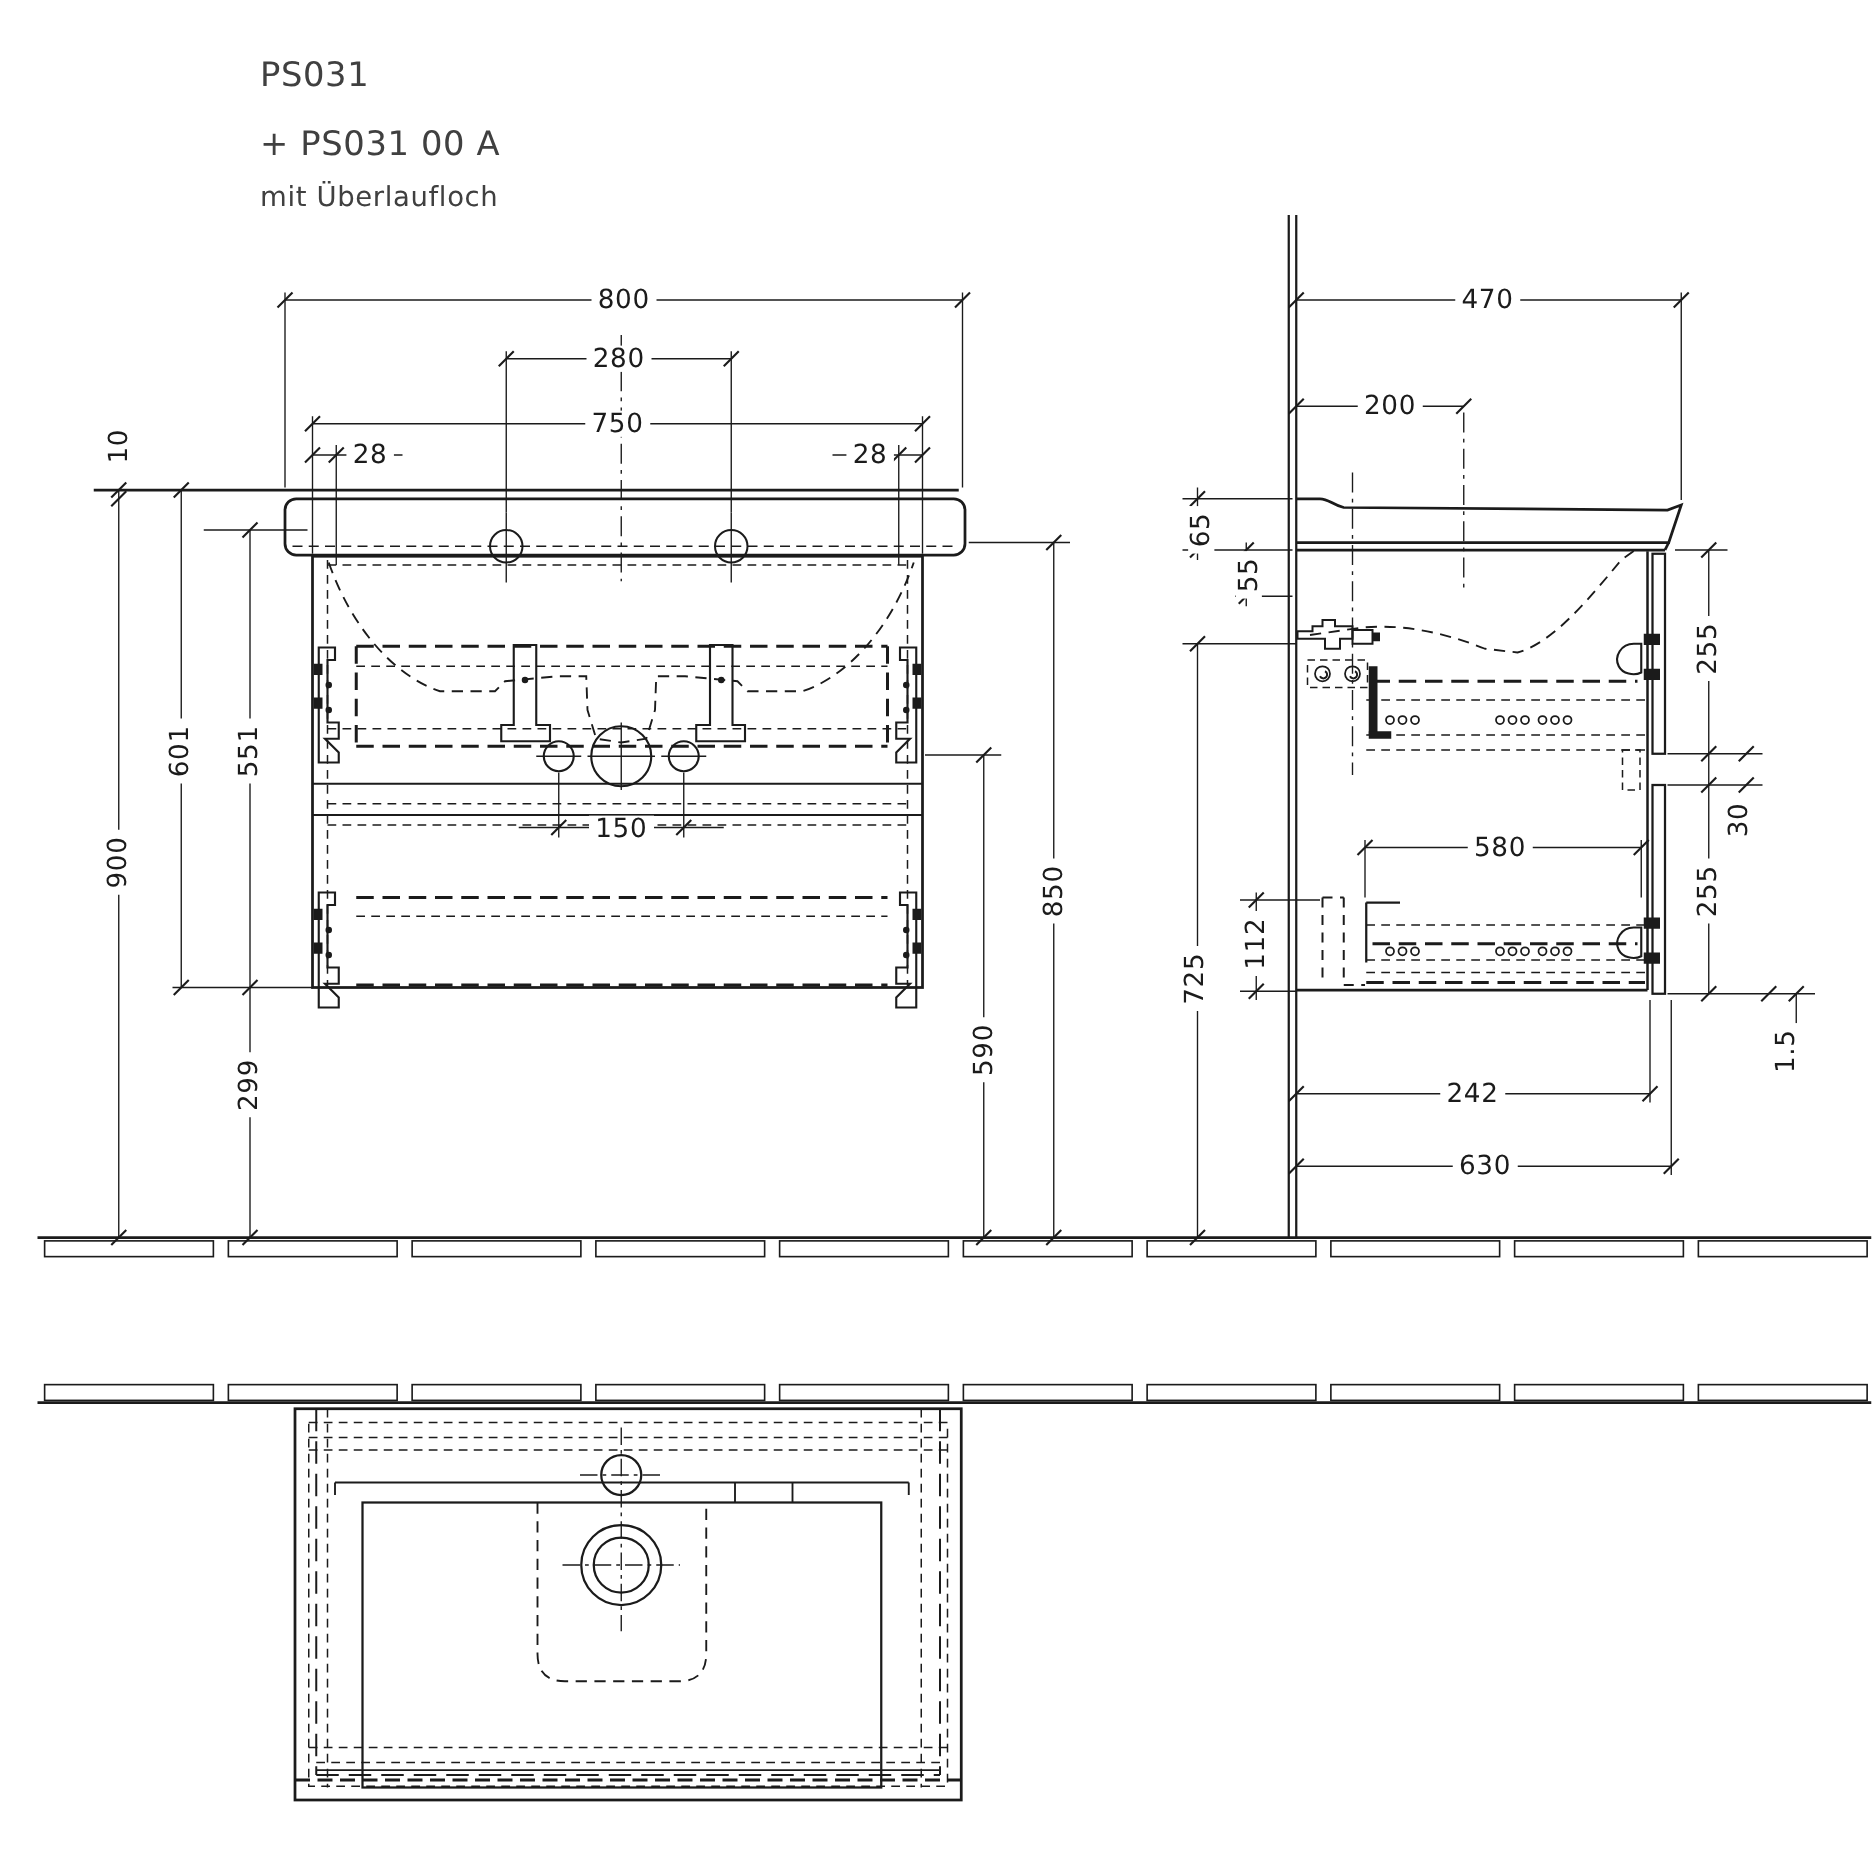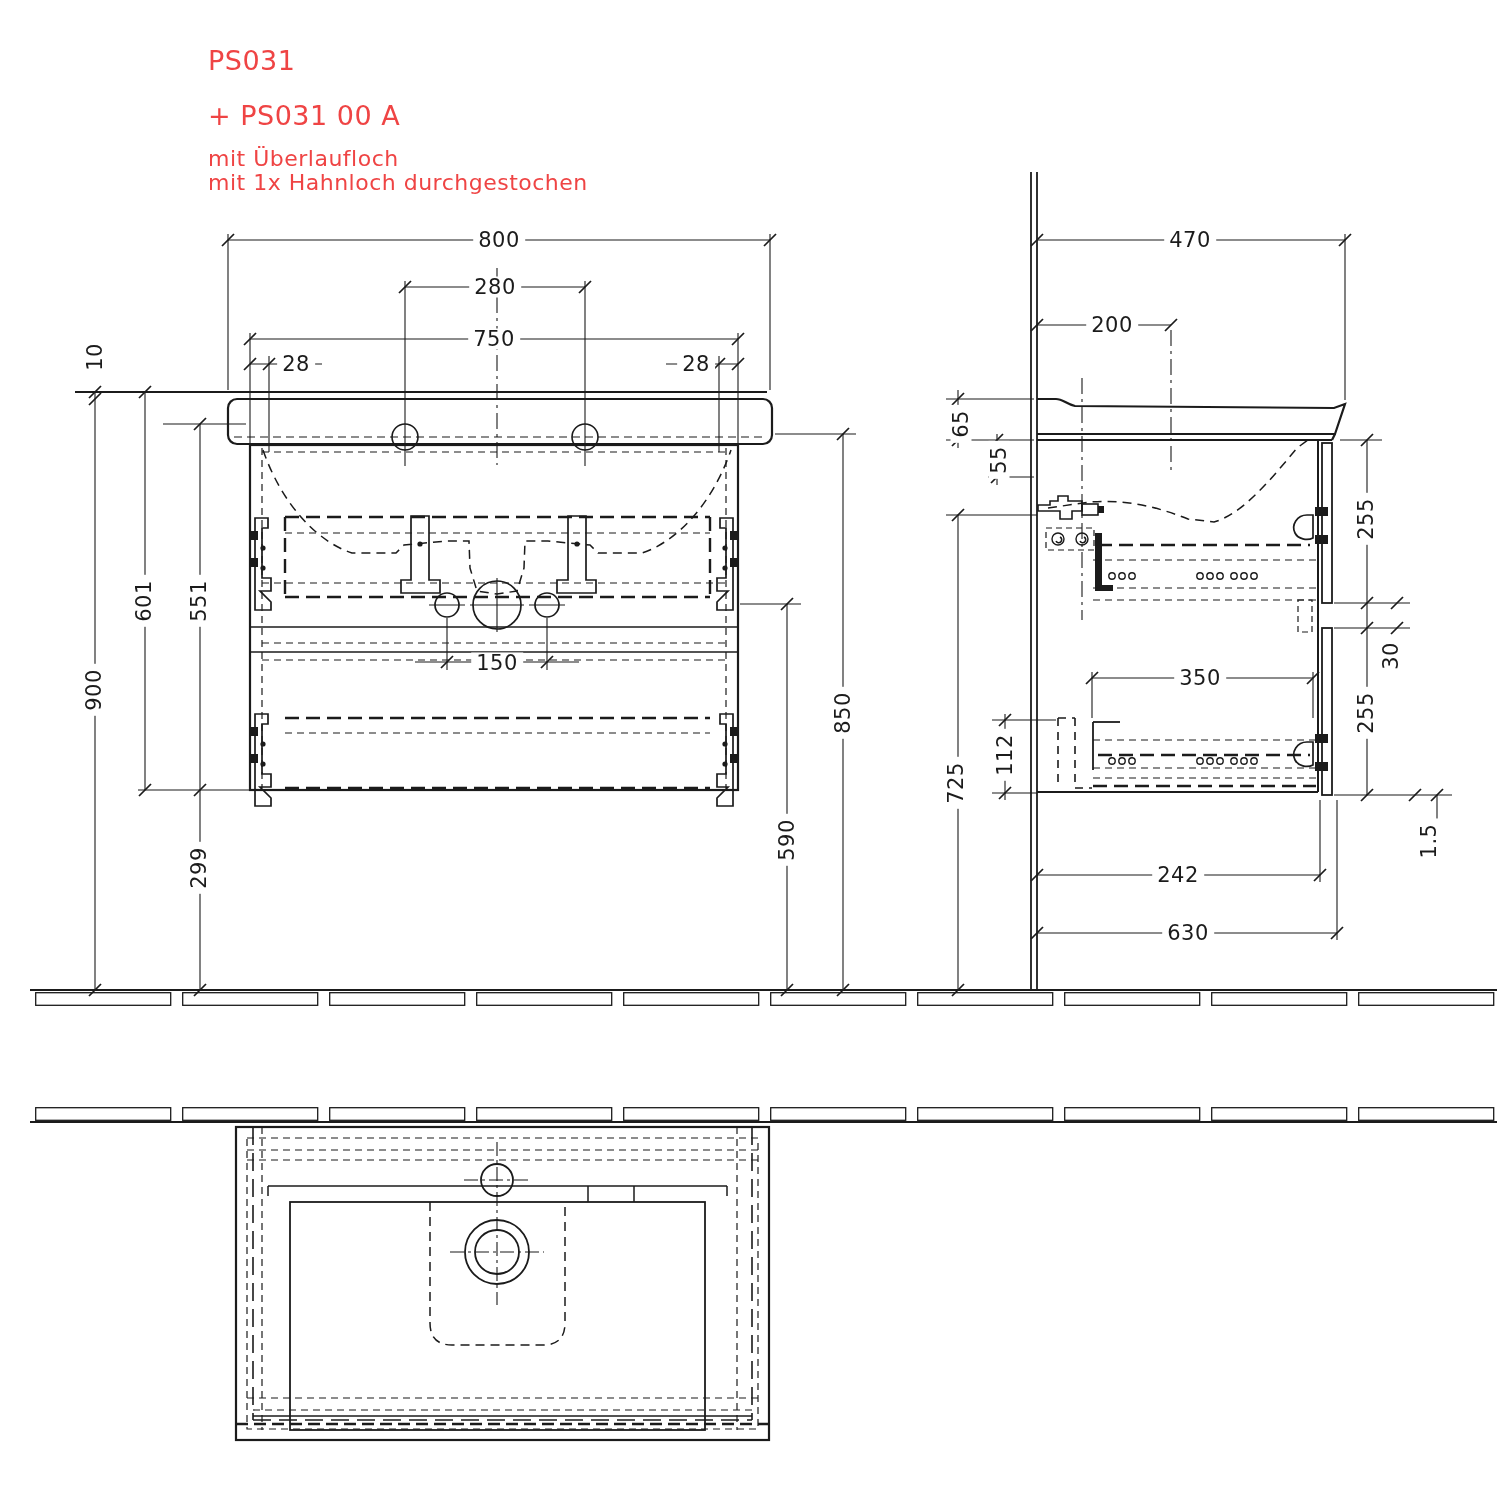--- a/index.html
+++ b/index.html
@@ -1,19 +1,19 @@
 <!DOCTYPE html>
 <html><head>
 <meta charset="utf-8">
 <style>
   html,body{margin:0;padding:0;background:#ffffff;}
   #sheet{position:relative;width:1500px;height:1500px;background:#ffffff;overflow:hidden;
          font-family:"DejaVu Sans",sans-serif;color:#1b1b1b;}
   #drawing{position:absolute;left:0;top:0;}
-  .note{position:absolute;white-space:nowrap;color:#ef4444;letter-spacing:0.5px;}
+  .note{position:absolute;white-space:nowrap;color:#404040;letter-spacing:0.5px;}
   .n1{font-size:27px;}
   .n2{font-size:22px;}
   .dim{position:absolute;font-size:21px;line-height:1;background:#ffffff;padding:0 5px;
        transform:translate(-50%,-50%);white-space:nowrap;letter-spacing:0.5px;}
   .rot{transform:translate(-50%,-50%) rotate(-90deg);}
   svg{display:block;}
   svg *{vector-effect:none;}
   .ln{stroke:#1b1b1b;fill:none;}
 </style>
 </head>
@@ -352,21 +352,20 @@
       <line class="ln" x1="253" y1="1410" x2="752" y2="1410" stroke-width="1.2" stroke-dasharray="7 5"></line>
       <line class="ln" x1="253" y1="1416" x2="752" y2="1416" stroke-width="1.4"></line>
       <line class="ln" x1="236" y1="1424" x2="769" y2="1424" stroke-width="2.4" stroke-dasharray="12 6"></line>
     </g>
   </g>
 </svg>
 
   <div class="note n1" style="left:208px;top:45px;">PS031</div>
   <div class="note n1" style="left:208px;top:100px;">+ PS031 00 A</div>
   <div class="note n2" style="left:208px;top:134px;margin-top:12px;">mit Überlaufloch</div>
-  <div class="note n2" style="left:208px;top:170px;">mit 1x Hahnloch durchgestochen</div>
 
   <div class="dim" style="left:499px;top:240px;">800</div>
   <div class="dim" style="left:495px;top:287px;">280</div>
   <div class="dim" style="left:494px;top:339px;">750</div>
   <div class="dim" style="left:296px;top:364px;">28</div>
   <div class="dim" style="left:696px;top:364px;">28</div>
   <div class="dim rot" style="left:95px;top:357px;">10</div>
   <div class="dim rot" style="left:94px;top:690px;">900</div>
   <div class="dim rot" style="left:144px;top:601px;">601</div>
   <div class="dim rot" style="left:199px;top:601px;">551</div>
@@ -378,17 +377,17 @@
   <div class="dim" style="left:1190px;top:240px;">470</div>
   <div class="dim" style="left:1112px;top:325px;">200</div>
   <div class="dim rot" style="left:961px;top:424px;">65</div>
   <div class="dim rot" style="left:999px;top:460px;">55</div>
   <div class="dim rot" style="left:956px;top:783px;">725</div>
   <div class="dim rot" style="left:1005px;top:755px;">112</div>
   <div class="dim rot" style="left:1366px;top:519px;">255</div>
   <div class="dim rot" style="left:1391px;top:656px;">30</div>
   <div class="dim rot" style="left:1366px;top:713px;">255</div>
   <div class="dim rot" style="left:1429px;top:841px;">1.5</div>
-  <div class="dim" style="left:1200px;top:678px;">350</div>
+  <div class="dim" style="left:1200px;top:678px;">580</div>
   <div class="dim" style="left:1178px;top:875px;">242</div>
   <div class="dim" style="left:1188px;top:933px;">630</div>
 
 </div>
 
 </body></html>

